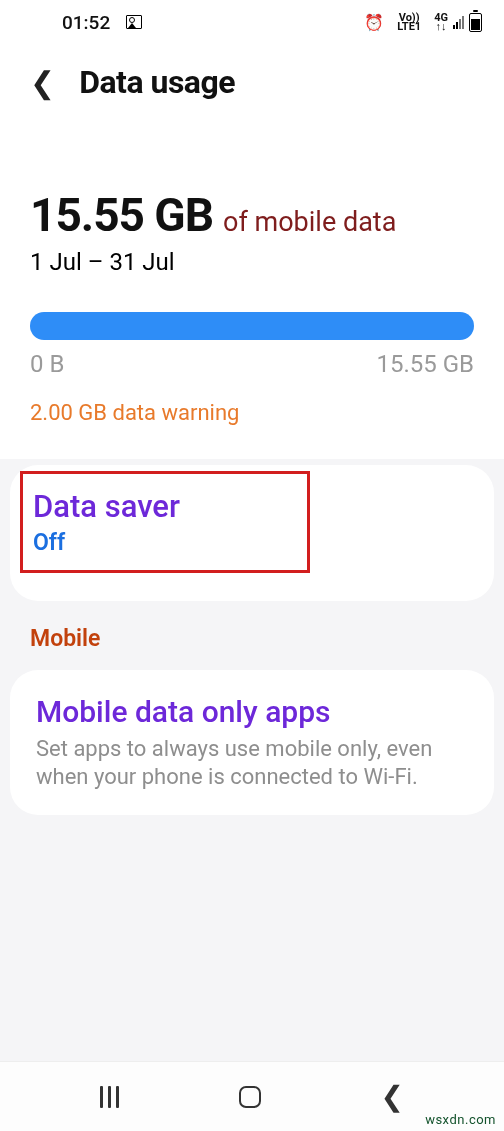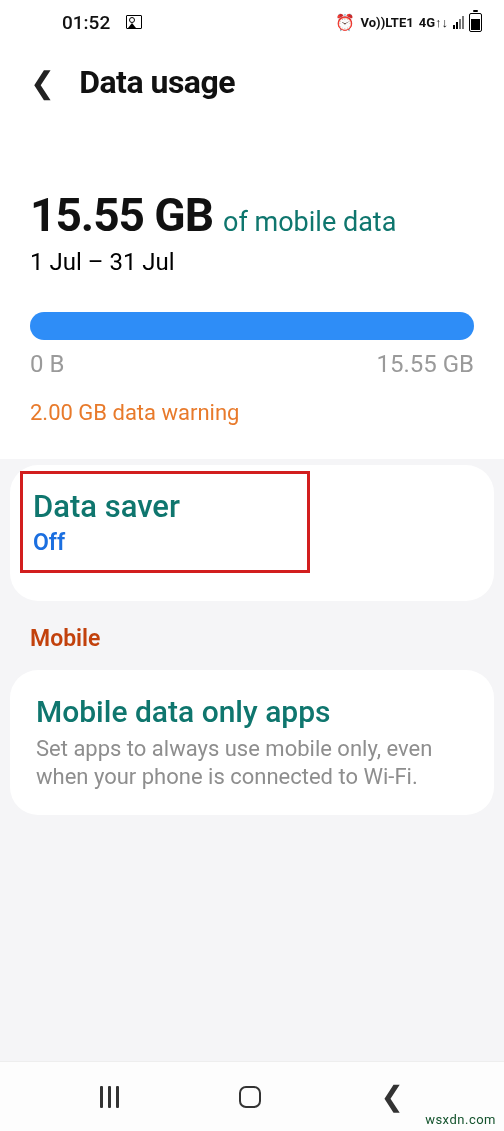--- a/index.html
+++ b/index.html
@@ -35,21 +35,21 @@
     width: 13px; height: 19px; border:1.5px solid #000; border-radius:2px; position:relative;
   }
   .battery::before{content:"";position:absolute;top:-4px;left:3px;width:5px;height:2px;background:#000;border-radius:1px;}
   .battery::after{content:"";position:absolute;bottom:1px;left:1px;right:1px;height:60%;background:#000;}
   .signal { display:inline-flex; align-items:flex-end; gap:1px; height:14px;}
   .signal span{width:2px;background:#777;}
   .signal span:nth-child(1){height:4px;background:#000;}
   .signal span:nth-child(2){height:7px;background:#000;}
   .signal span:nth-child(3){height:10px;}
   .signal span:nth-child(4){height:13px;}
-  .lte { font-size:13px; line-height:9px; font-weight:700; display:flex; align-items:center;}
+  .lte { font-size:11px; line-height:9px; font-weight:700; display:flex; flex-direction:column; align-items:center;margin-left:8px;}
 
   
   .app-bar {
     height: 84px;
     background:#fff;
     display:flex;
     align-items:center;
     padding: 0 18px 8px 30px;
     gap: 24px;
   }
@@ -60,21 +60,21 @@
   .content { background:#f5f5f7; }
 
   .usage-block {
     padding: 60px 30px 10px 30px;
     background:#fff;
     margin-bottom: 0;
     border-radius: 0;
   }
   .usage-line { display:flex; align-items:baseline; gap:10px; }
   .usage-value { font-size: 46px; font-weight:700; letter-spacing:-1px; white-space:nowrap;}
-  .usage-suffix { font-size: 27px; color:#0f766e; }
+  .usage-suffix { font-size: 27px; color:#7f1d1d; }
   .usage-range { font-size: 24px; color:#000000; margin-top: 6px; }
   .progress {
     width: 100%; height: 28px; border-radius: 14px; background:#2e8df7; margin-top: 36px;
   }
   .progress-labels { display:flex; justify-content:space-between; font-size:24px; color:#9a9a9a; margin-top:10px;text-align:right;}
   .warning { color:#e87a2b; font-size:22px; margin-top:22px; padding-bottom:24px;}
 
   .card {
     background:#fff;
     border-radius: 28px;
@@ -85,21 +85,21 @@
   .highlight-wrap {
     border: 3px solid #d21e1e;
     width: 290px;
     margin: 0;
     padding: 14px 14px 14px 10px;
     position:relative;
     left:-2px; top:-2px;
     border-radius:0;
     background:#fff;
   }
-  .item-title { font-size: 30px; font-weight:500; color:#0f766e;}
+  .item-title { font-size: 30px; font-weight:500; color:#6d28d9;}
   .item-title.big { font-size: 31px; }
   .item-sub-off { font-size:23px; font-weight:600; color:#1b6fe0; margin-top:4px;}
   .section-header {
     font-size:23px; color:#c2410c; font-weight:600; padding: 24px 30px 4px 30px;
   }
   .row { display:flex; align-items:center; gap:18px; padding:24px 26px; }
   .row + .row { border-top:1px solid #eee; }
   .row-text { flex:1; }
   .item-desc { font-size:22px; color:#8e8e8e; margin-top:6px; line-height:1.28; }
   .toggle {

